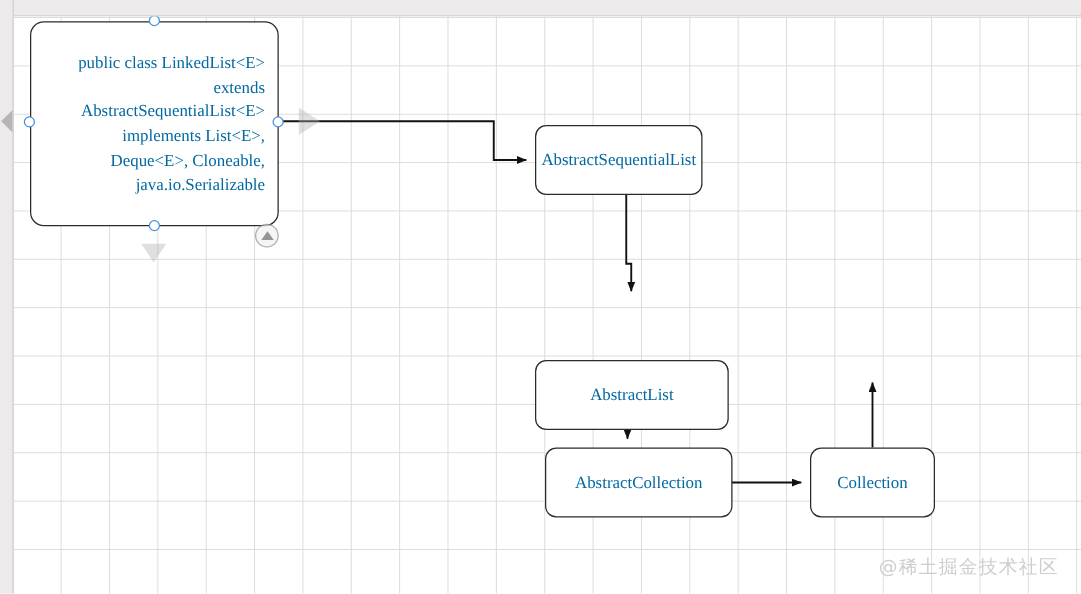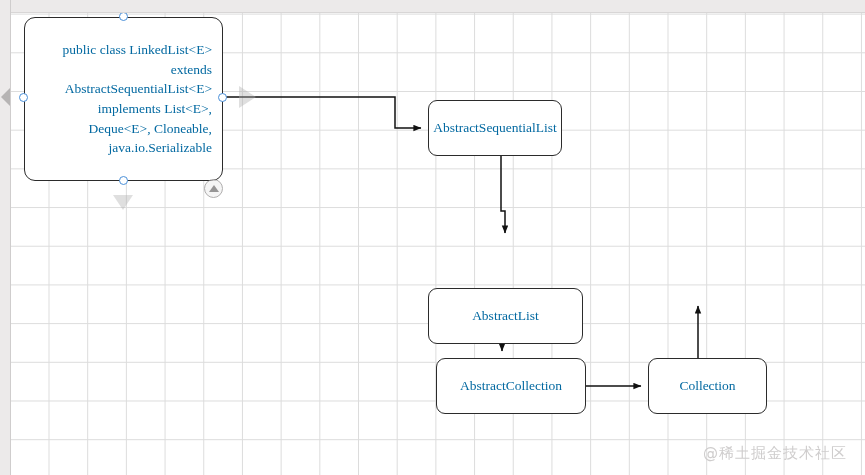--- a/index.html
+++ b/index.html
@@ -86,21 +86,21 @@
     width: 199px; height: 164px;
     border-radius: 11px;
     font-size: 13.5px;
     line-height: 1.45;
     padding: 6px 10px;
   }
   #node-abstractsequentiallist { left: 428px; top: 100px; width: 134px; height: 56px; }
   #node-abstractlist           { left: 428px; top: 240px; width: 155px; height: 56px; margin-top: 48px; }
   #node-abstractcollection     { left: 436px; top: 358px; width: 150px; height: 56px; }
   #node-iterable               { left: 648px; top: 237px; width: 100px; height: 62px; }
-  #node-collection             { left: 648px; top: 358px; width: 119px; height: 56px; }
+  #node-collection             { left: 648px; top: 358px; width: 100px; height: 56px; }
 
   
   .handle {
     position: absolute;
     width: 9px; height: 9px;
     border-radius: 50%;
     background: #ffffff;
     border: 1.6px solid #4a90d9;
     box-sizing: border-box;
   }

